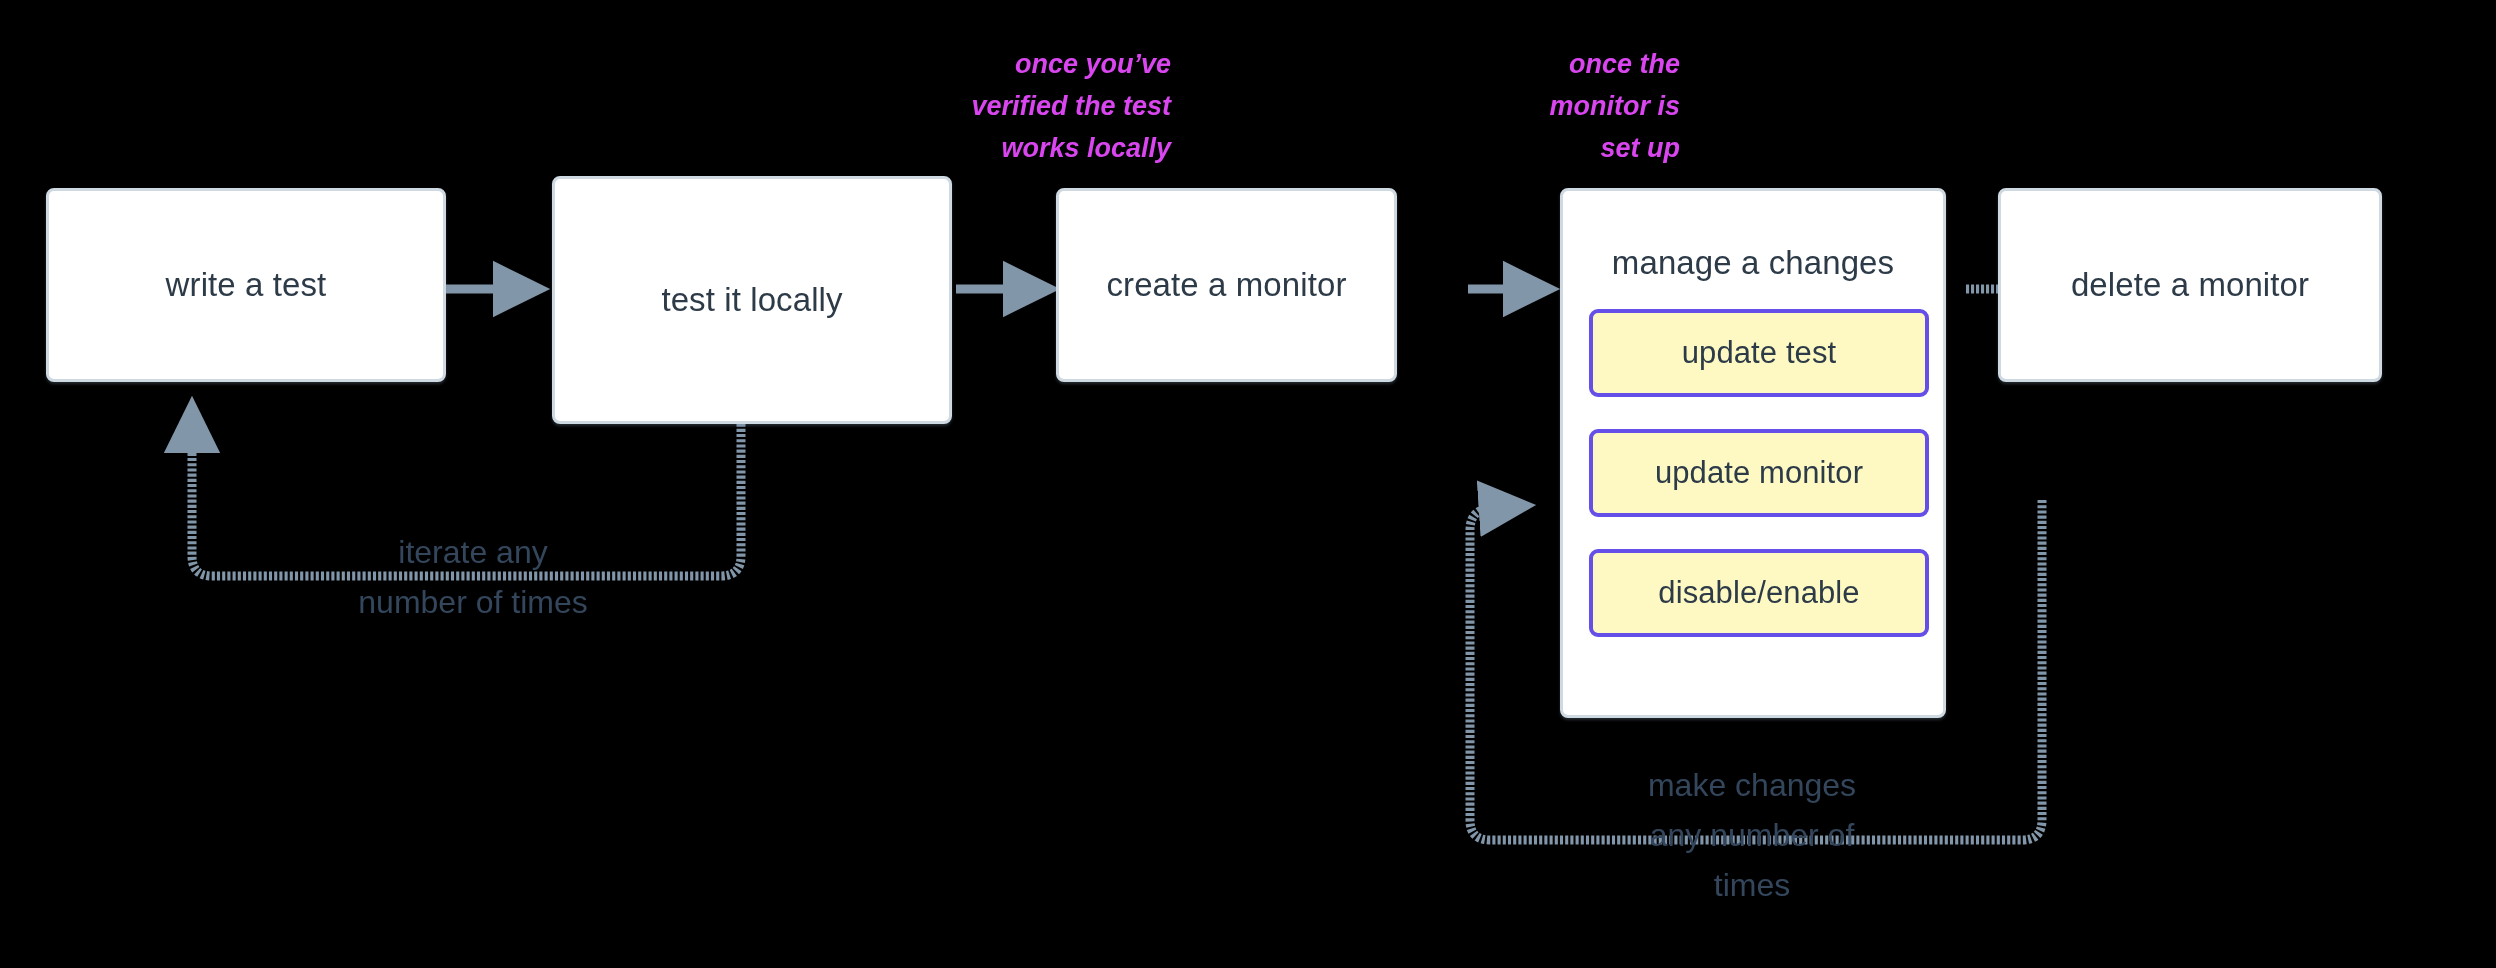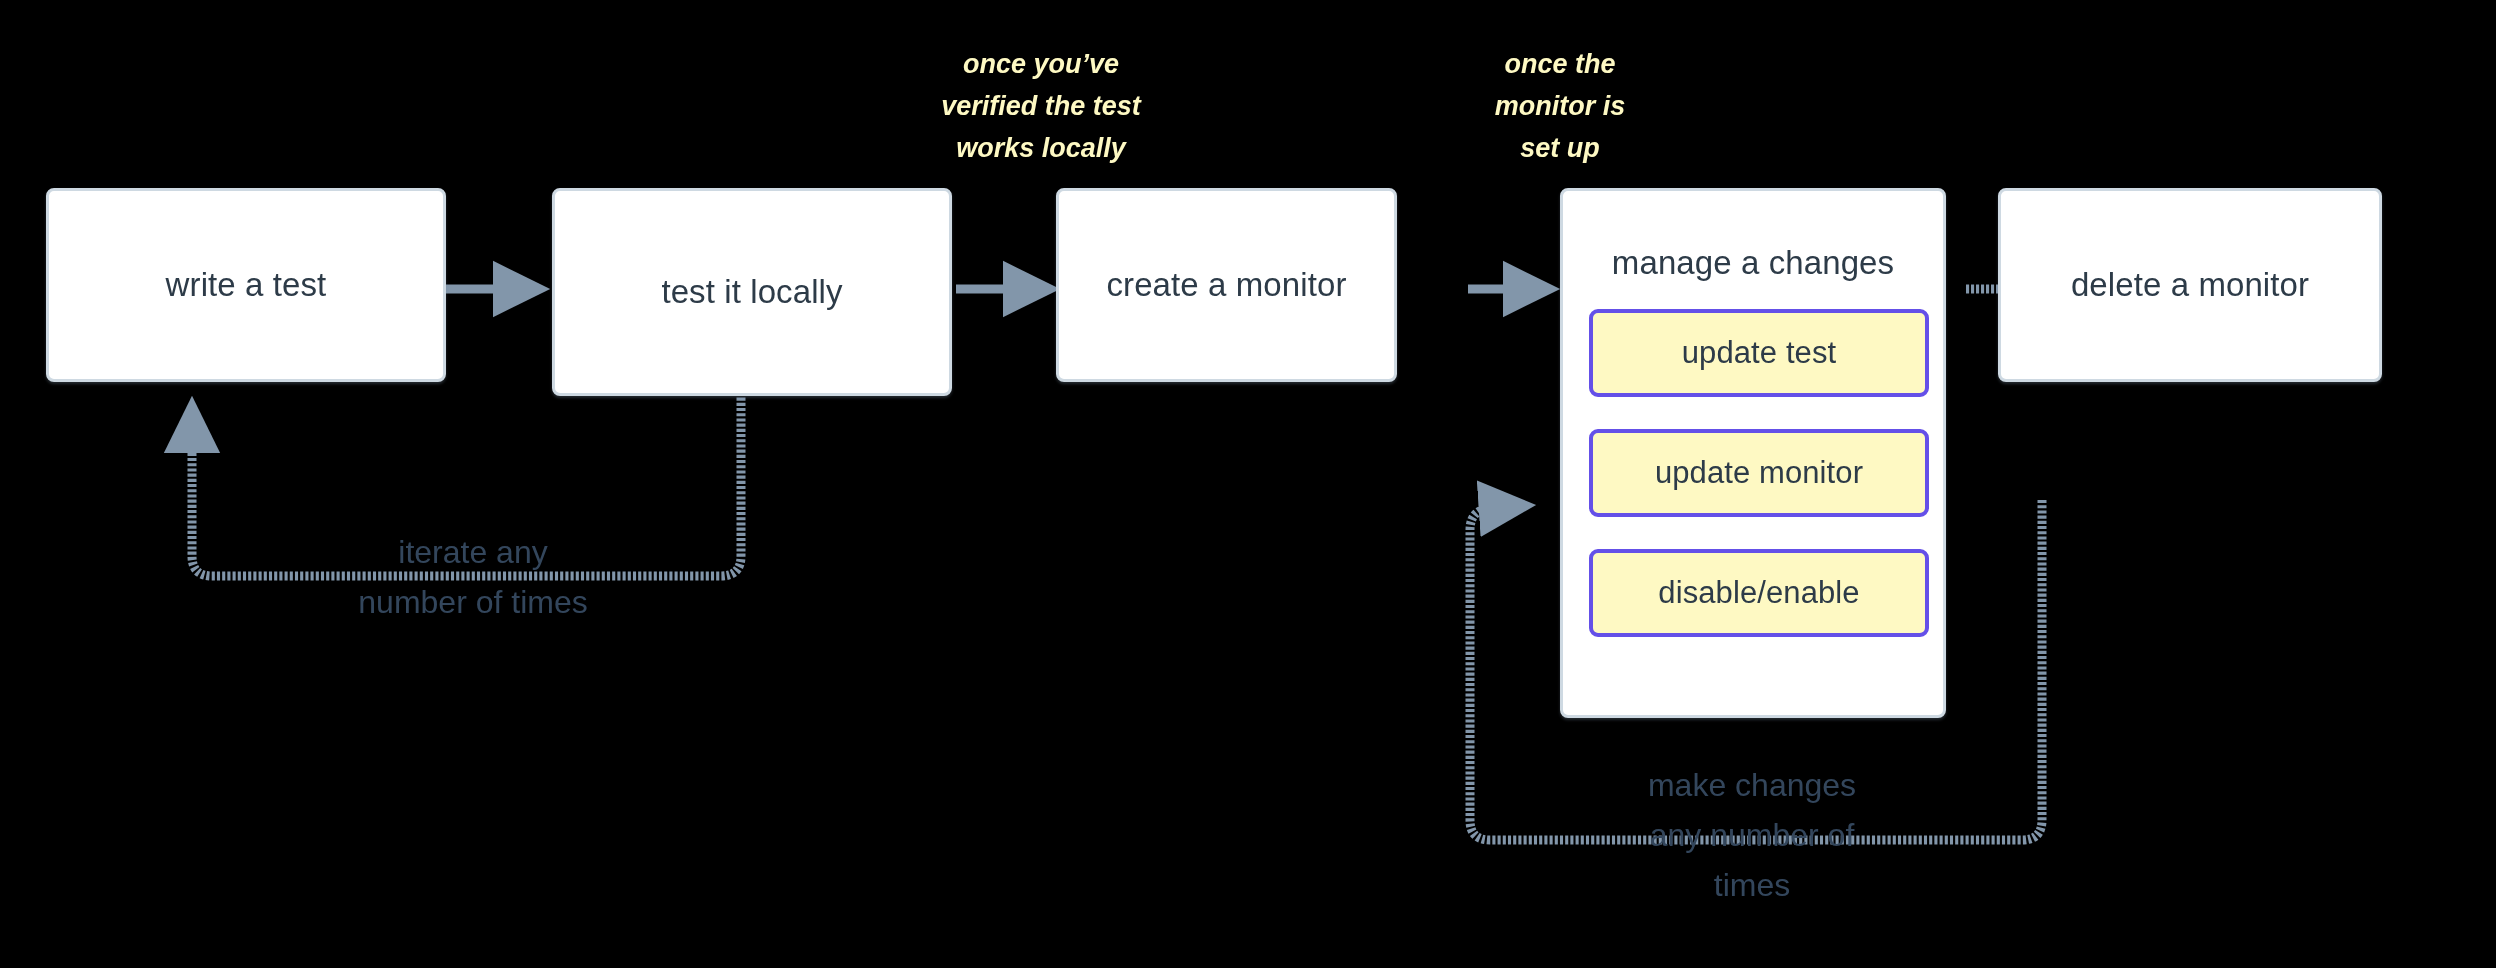--- a/index.html
+++ b/index.html
@@ -73,27 +73,27 @@
   .subnode span {
     color: #2d3b48;
     font-size: 31px;
     white-space: nowrap;
     letter-spacing: 0.1px;
   }
 
   
   .note {
     position: absolute;
-    color: #fef9c3;
+    color: #d946ef;
     font-size: 27px;
     font-style: italic;
     font-weight: bold;
     line-height: 42px;
     white-space: pre-line;
-    text-align: center;
+    text-align: right;
   }
   .edge-label {
     position: absolute;
     color: #33465c;
     font-size: 32px;
     line-height: 50px;
     text-align: center;
     white-space: pre-line;
   }
 </style>
@@ -119,21 +119,21 @@
 
     <path d="M 741 382 L 741 556 Q 741 576 721 576 L 212 576 Q 192 576 192 556 L 192 412" fill="none" stroke="#8296aa" stroke-width="9" stroke-dasharray="3.1 2.1" marker-end="url(#ah)"></path>
 
     <path d="M 2042 500 L 2042 820 Q 2042 840 2022 840 L 1490 840 Q 1470 840 1470 820 L 1470 530 Q 1470 510 1490 508 L 1520 506" fill="none" stroke="#8296aa" stroke-width="9" stroke-dasharray="3.1 2.1" marker-end="url(#ah)"></path>
   </svg>
 
   <div class="node simple" id="node-write" style="left:46px; top:188px; width:400px; height:194px;">
     <div class="node-label">write a test</div>
   </div>
 
-  <div class="node simple" id="node-test" style="left:552px; top:188px; width:400px; height:208px;">
+  <div class="node simple" id="node-test" style="left:552px; top:176px; width:400px; height:248px;">
     <div class="node-label">test it locally</div>
   </div>
 
   <div class="node simple" id="node-create" style="left:1056px; top:188px; width:341px; height:194px;">
     <div class="node-label">create a monitor</div>
   </div>
 
   <div class="node" id="node-manage" style="left:1560px; top:188px; width:386px; height:530px;">
     <div class="node-label">manage a changes</div>
 

